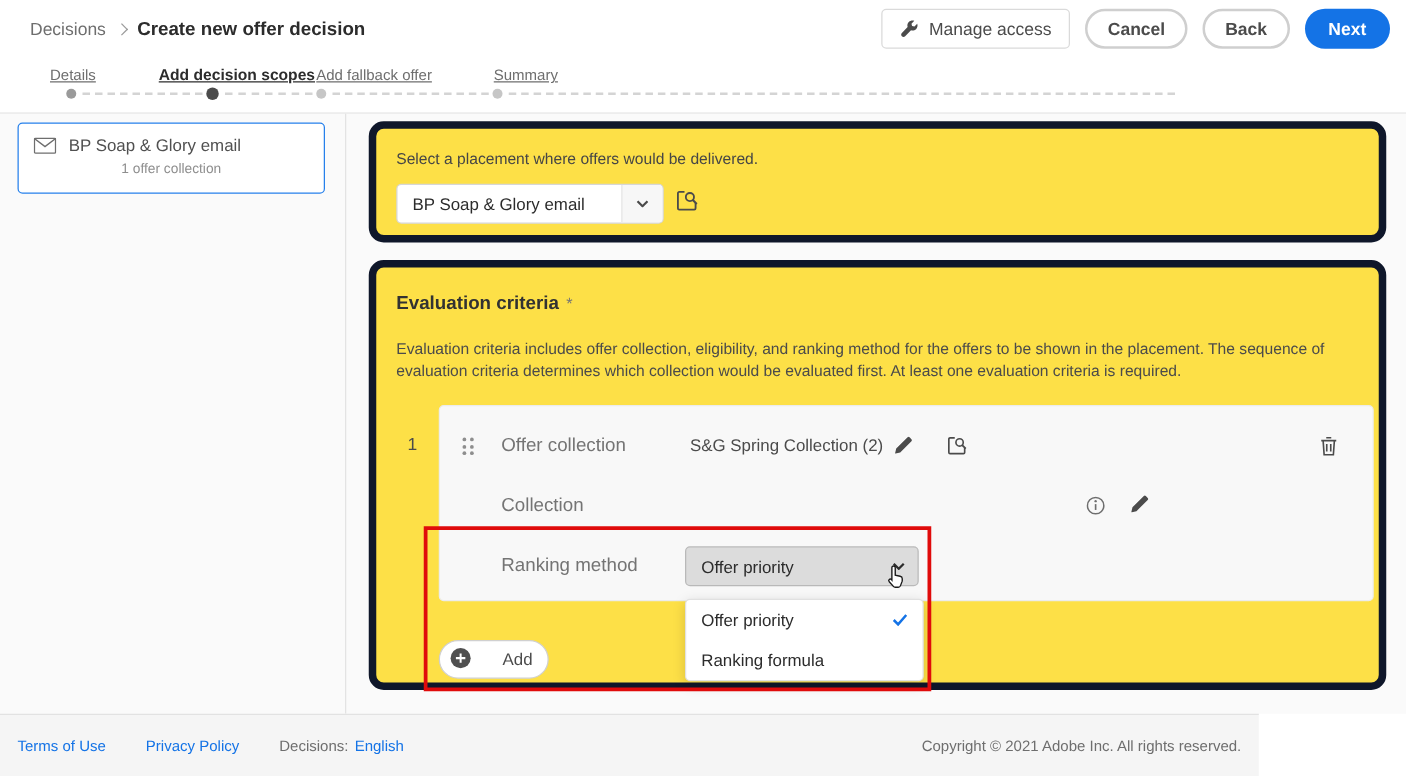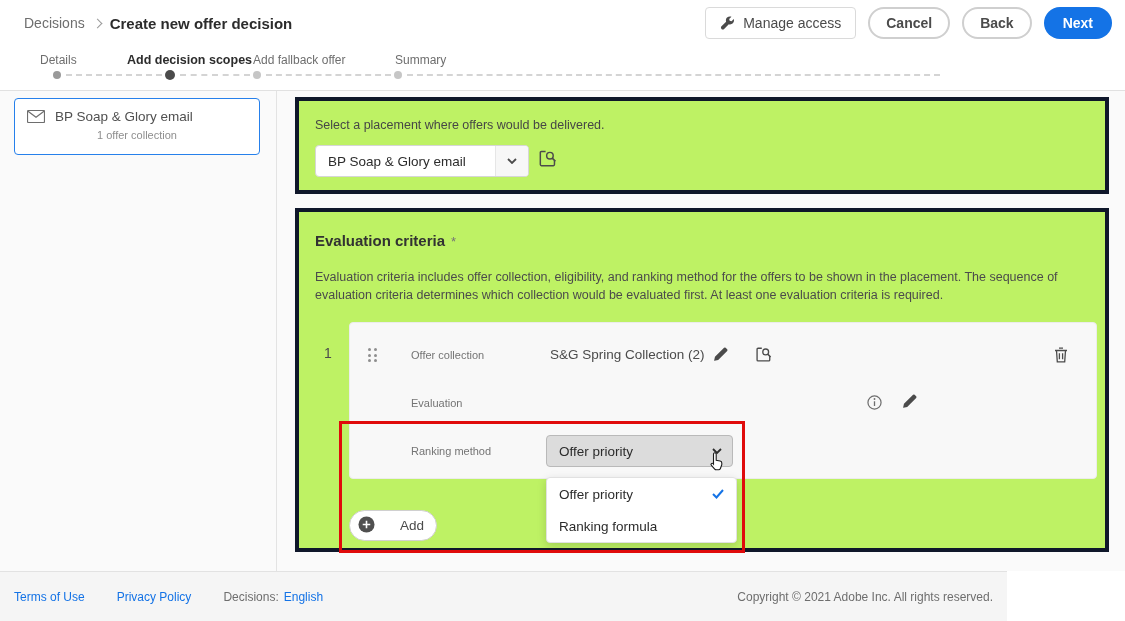--- a/index.html
+++ b/index.html
@@ -20,38 +20,38 @@
   .header-actions { margin-left:auto; display:flex; align-items:center; gap:12px; }
   .btn { height:32px; display:inline-flex; align-items:center; justify-content:center;
          font-size:14px; cursor:pointer; background:#fff; white-space:nowrap; }
   .btn-action { border:1px solid #dadada; border-radius:4px; padding:0 14px; gap:8px; color:#4b4b4b; }
   .btn-quiet { border:2px solid #cfcfcf; border-radius:16px; padding:0 16px; font-weight:700; color:#4b4b4b; }
   .btn-cta { border:none; border-radius:16px; padding:0 19px; font-weight:700; color:#fff; background:#1473e6; }
 
   
   .steps { position:absolute; top:46px; left:0; width:1125px; height:45px; background:#fff;
            border-bottom:1px solid #e1e1e1; }
-  .step-label { position:absolute; top:7px; font-size:12px; color:#6e6e6e; white-space:nowrap; }
+  .step-label { position:absolute; top:7px; font-size:12px; color:#6e6e6e; white-space:nowrap;text-decoration:underline; }
   .step-label.active { font-weight:700; color:#2c2c2c; font-size:12.5px; }
   .dot { position:absolute; border-radius:50%; }
   .dot-done { width:8px; height:8px; background:#9a9a9a; top:25px; }
   .dot-active { width:10px; height:10px; background:#4b4b4b; top:24px; }
   .dot-next { width:8px; height:8px; background:#c6c6c6; top:25px; }
   .dash { position:absolute; top:28px; height:0; border-top:2px dashed #d4d4d4; }
 
   
   .content { position:absolute; top:91px; left:0; width:1125px; height:480px; background:#fafafa; }
   .sidebar { position:absolute; left:0; top:0; width:277px; height:480px; border-right:1px solid #e3e3e3; }
   .side-card { position:absolute; left:14px; top:7px; width:246px; height:57px; background:#fff;
                border:1px solid #2680eb; border-radius:4px; padding:10px 12px; cursor:pointer; }
   .side-card-row { display:flex; align-items:center; gap:10px; }
   .side-card-title { font-size:13.5px; color:#505050; }
   .side-card-sub { margin-top:5px; font-size:11px; color:#8e8e8e;text-align:center; }
 
-  .panel { position:absolute; background:#bef264; border:4px solid #0f172a; border-radius:0; }
+  .panel { position:absolute; background:#fde047; border:6px solid #0f172a; border-radius:12px; }
   .panel-placement { left:295px; top:6px; width:814px; height:97px; }
   .panel-eval { left:295px; top:117px; width:814px; height:344px; }
 
   .instruction { position:absolute; left:16px; top:17px; font-size:12.5px; color:#464646; }
 
   .picker { display:flex; align-items:center; background:#fff; border:1px solid #d6d6d6; border-radius:4px;
             height:32px; font-size:13.5px; color:#2c2c2c; cursor:pointer; overflow:hidden; }
   .picker-text { flex:1; padding:0 12px; white-space:nowrap; }
   .picker-chev { width:33px; align-self:stretch; display:flex; align-items:center; justify-content:center;
                  border-left:1px solid #e6e6e6; background:#f7f7f7; }
@@ -64,21 +64,21 @@
               background:transparent; border:none; }
 
   .eval-title-row { position:absolute; left:16px; top:20px; display:flex; gap:6px; align-items:baseline; }
   .eval-title { font-size:15px; font-weight:700; color:#323232; }
   .eval-star { font-size:13px; color:#757575; }
   .eval-desc { position:absolute; left:16px; top:56px; width:782px; font-size:12.5px; line-height:18px; color:#4b4b4b; }
   .row-num { position:absolute; left:25px; top:133px; font-size:14px; color:#4b4b4b; }
 
   .crit-card { position:absolute; left:50px; top:110px; width:748px; height:157px;
                background:#f8f8f8; border:1px solid #ececec; border-radius:4px; }
-  .crit-label { position:absolute; left:61px; height:32px; line-height:32px; font-size:11px; color:#747474; }
+  .crit-label { position:absolute; left:49px; height:32px; line-height:32px; font-size:15px; color:#747474; }
   .crit-value { position:absolute; height:32px; line-height:32px; font-size:13.5px; color:#4b4b4b; }
   .drag-dots { position:absolute; left:18px; top:25px; display:grid; cursor:grab;
                grid-template-columns:3px 3px; grid-template-rows:3px 3px 3px; gap:2.5px; }
   .drag-dots i { width:3px; height:3px; border-radius:50%; background:#8e8e8e; }
 
   .menu { position:absolute; left:247px; top:265px; width:191px; background:#fff;
           border:1px solid #e1e1e1; border-radius:4px; box-shadow:0 3px 10px rgba(0,0,0,.15); z-index:6; }
   .menu-item { height:32px; display:flex; align-items:center; padding:0 12px; font-size:13.5px;
                color:#2c2c2c; cursor:pointer; gap:8px; }
   .menu-item .grow { flex:1; }
@@ -216,21 +216,21 @@
         </span>
       </button>
       <button class="icon-btn abs" style="left:704px;top:24px">
         <span>
           <svg width="14" height="16" viewBox="0 0 14 16">
               <path fill="none" stroke="#4b4b4b" stroke-width="1.3" d="M1 3.5h12M5 1.2h4M2.5 3.5l.8 11.3h7.4l.8-11.3M5.4 6.2v6M8.6 6.2v6"></path>
             </svg>
         </span>
       </button>
 
-      <span class="crit-label" style="top:64px">Evaluation</span>
+      <span class="crit-label" style="top:64px">Collection</span>
       <button class="icon-btn abs" style="left:517px;top:72px">
         <span>
           <svg width="15" height="15" viewBox="0 0 16 16">
               <circle cx="8" cy="8" r="7" fill="none" stroke="#6e6e6e" stroke-width="1.3"></circle>
               <rect x="7.3" y="6.7" width="1.4" height="5" fill="#6e6e6e"></rect>
               <circle cx="8" cy="4.2" r="1" fill="#6e6e6e"></circle>
             </svg>
         </span>
       </button>
       <button class="icon-btn abs" style="left:552px;top:71px">

